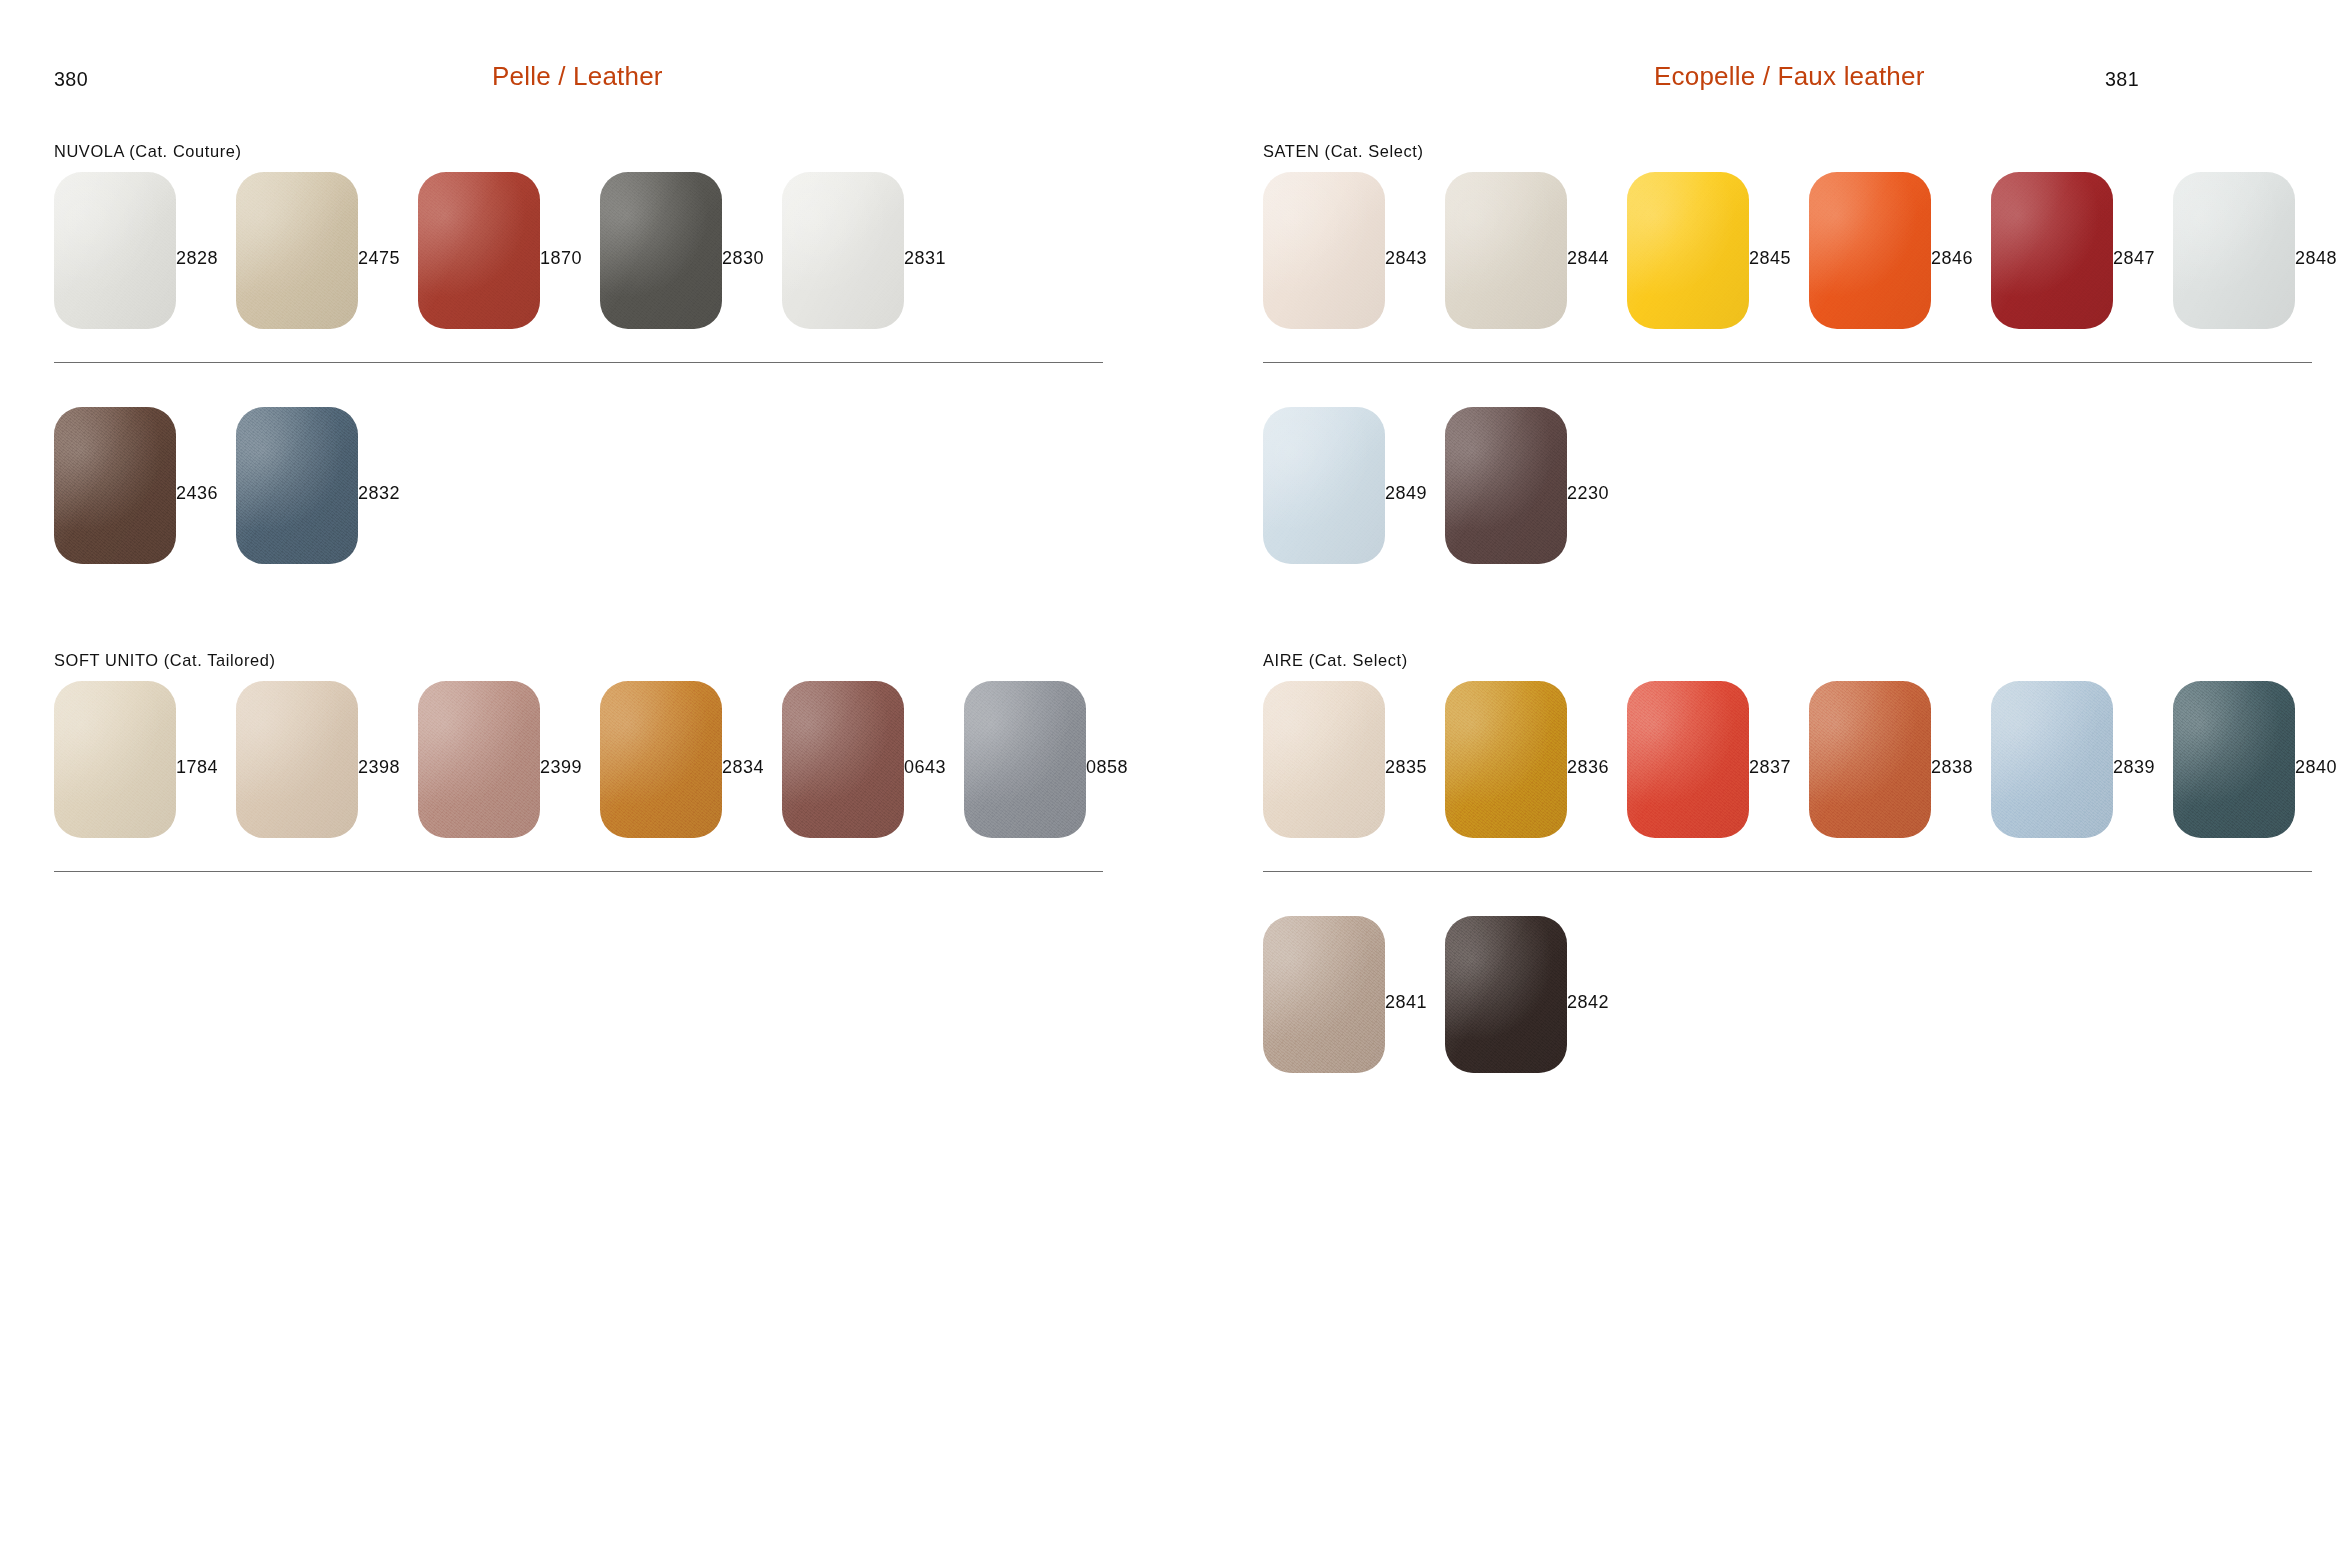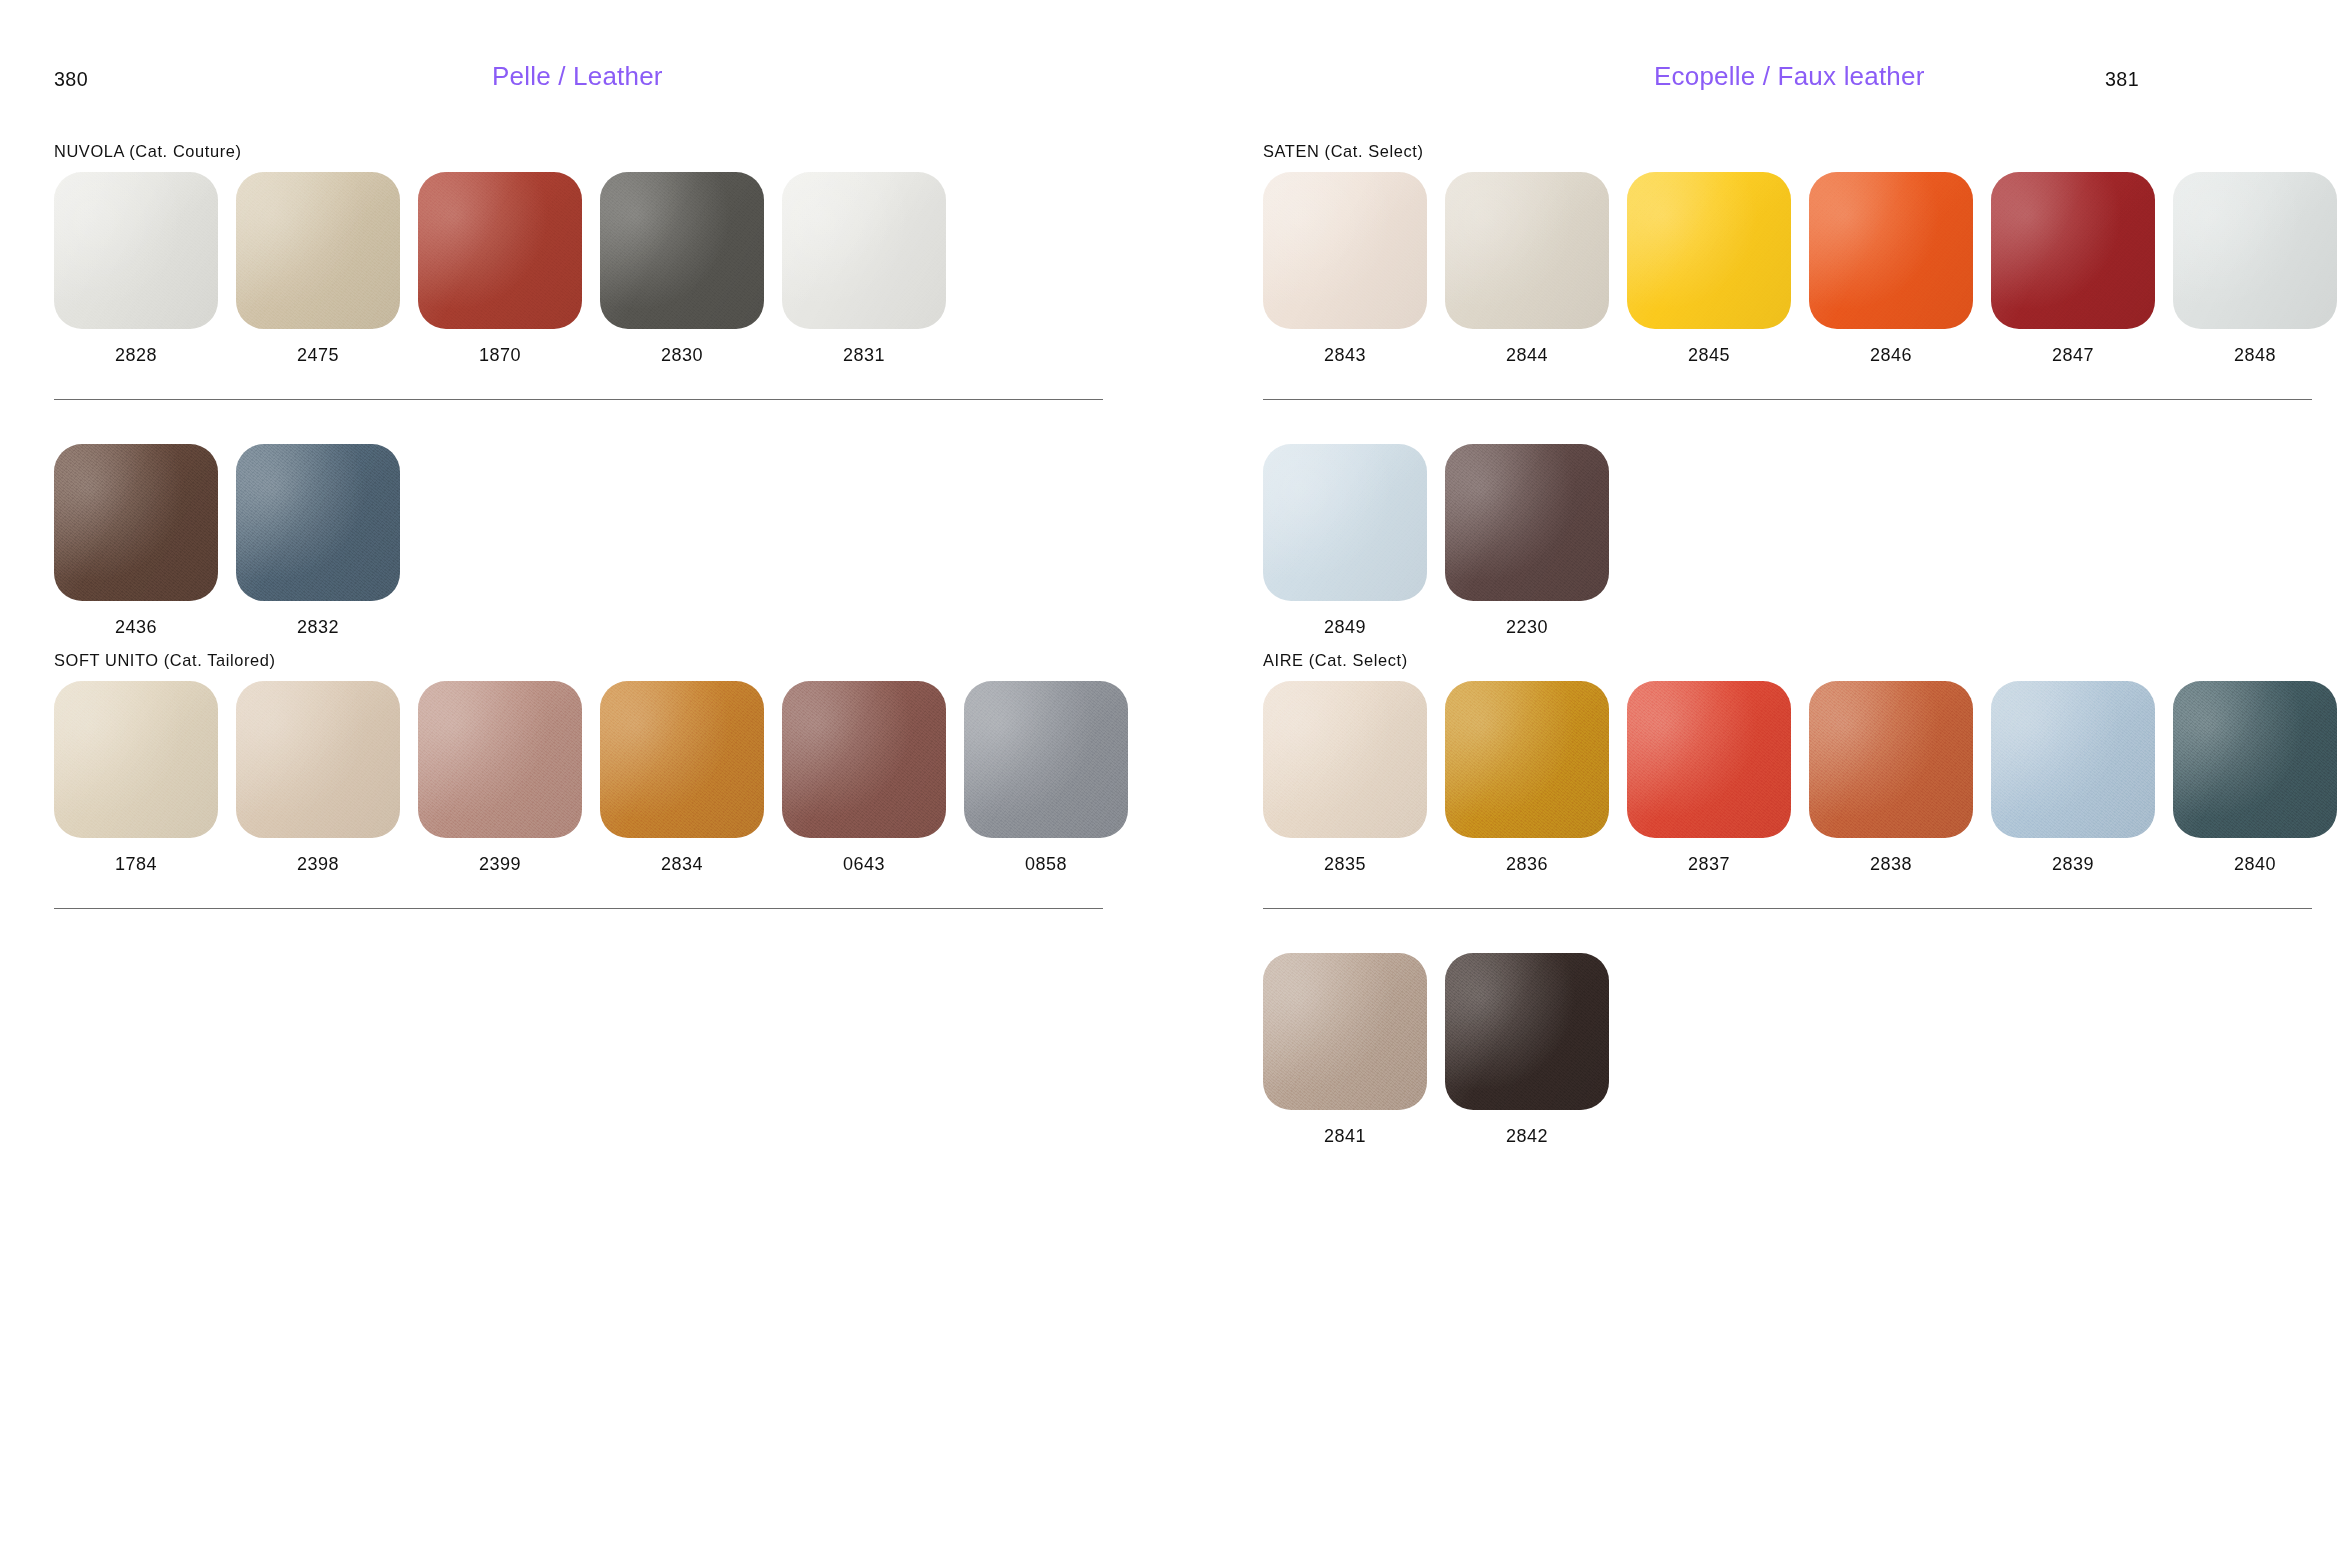--- a/index.html
+++ b/index.html
@@ -38,21 +38,21 @@
   }
   .folio-left  { left: 54px; }
   .folio-right { right: 54px; }
 
   .running-title {
     position: absolute;
     top: 45px;
     font-size: 26px;
     font-weight: 500;
     letter-spacing: 0.2px;
-    color: #8b5cf6;
+    color: #c2410c;
     white-space: nowrap;
   }
   .running-title-left  { left: 492px; }
   .running-title-right { left: 1654px; }
 
   
   .column {
     position: absolute;
     top: 0;
     width: 1049px;
@@ -75,21 +75,21 @@
   
   .swatch-row {
     display: flex;
     gap: 18px;
     align-items: flex-start;
   }
 
   .swatch-cell {
     width: 164px;
     display: flex;
-    flex-direction: column;
+    flex-direction: row;
     align-items: center;
   }
 
   .swatch-chip {
     width: 164px;
     height: 157px;
     border-radius: 28px;
     position: relative;
     overflow: hidden;
   }

